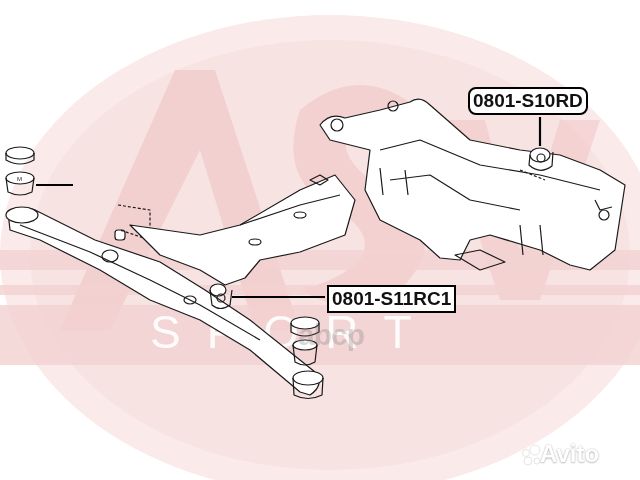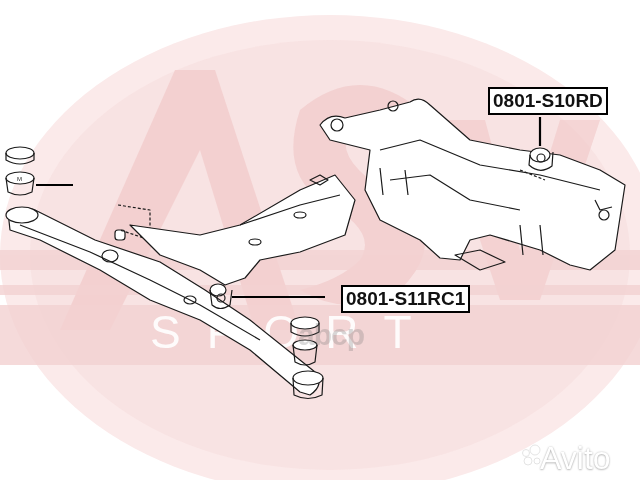--- a/index.html
+++ b/index.html
@@ -9,21 +9,21 @@
     position: absolute; background: #ffffff; border: 2px solid #000;
     font-family: "Liberation Sans", sans-serif; font-weight: bold; font-size: 19px;
     color: #111; line-height: 24px; padding: 0 3px; white-space: nowrap;
   }
   .wm-abcp {
     position: absolute; left: 298px; top: 318px; font-family: "Liberation Sans", sans-serif;
     font-weight: bold; font-size: 30px; color: rgba(120,120,120,0.28); letter-spacing: -1px;
   }
   .wm-avito {
     position: absolute; left: 540px; top: 440px; font-family: "Liberation Sans", sans-serif;
-    font-weight: normal; font-size: 32px; color: #ffffff;
+    font-weight: bold; font-size: 24px; color: #ffffff;
     text-shadow: 0 0 2px rgba(0,0,0,0.25), 0 1px 2px rgba(0,0,0,0.2);
   }
   .wm-avito-dots { position: absolute; left: 520px; top: 444px; width: 22px; height: 22px; }
   .sport {
     position: absolute; top: 305px; left: 150px; font-family: "Liberation Sans", sans-serif;
     font-size: 46px; letter-spacing: 26px; color: rgba(255,255,255,0.9); font-weight: normal;
   }
 </style>
 </head>
 <body>
@@ -110,22 +110,22 @@
       <path d="M530 155 L529 165 Q540 175 552 166 L553 152"></path>
       <ellipse cx="541" cy="158" rx="4" ry="4"></ellipse>
       <path d="M520 170 L545 180" stroke-dasharray="3,2"></path>
     </g>
 
     <line x1="36" y1="185" x2="73" y2="185" stroke="#000" stroke-width="2.2"></line>
     <line x1="232" y1="297" x2="325" y2="297" stroke="#000" stroke-width="2.2"></line>
     <line x1="540" y1="117" x2="540" y2="146" stroke="#000" stroke-width="2.2"></line>
   </svg>
 
-  <div class="callout" style="left:488px;top:87px;">0801-S10RD</div>
-  <div class="callout" style="left:341px;top:285px;">0801-S11RC1</div>
+  <div class="callout" style="left:468px;top:87px;border-radius:8px;">0801-S10RD</div>
+  <div class="callout" style="left:327px;top:285px;">0801-S11RC1</div>
 
   <div class="wm-abcp">abcp</div>
 
   <svg class="wm-avito-dots" viewBox="0 0 22 22">
     <circle cx="15" cy="6" r="5" fill="#fff" stroke="#ddd" stroke-width="0.8"></circle>
     <circle cx="6" cy="9" r="3.5" fill="#fff" stroke="#ddd" stroke-width="0.8"></circle>
     <circle cx="8" cy="17" r="4" fill="#fff" stroke="#ddd" stroke-width="0.8"></circle>
     <circle cx="17" cy="17" r="3" fill="#fff" stroke="#ddd" stroke-width="0.8"></circle>
   </svg>
   <div class="wm-avito">Avito</div>

